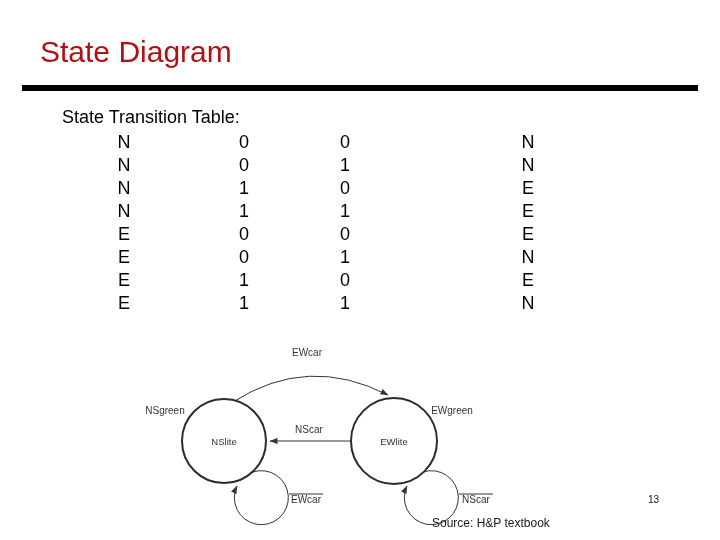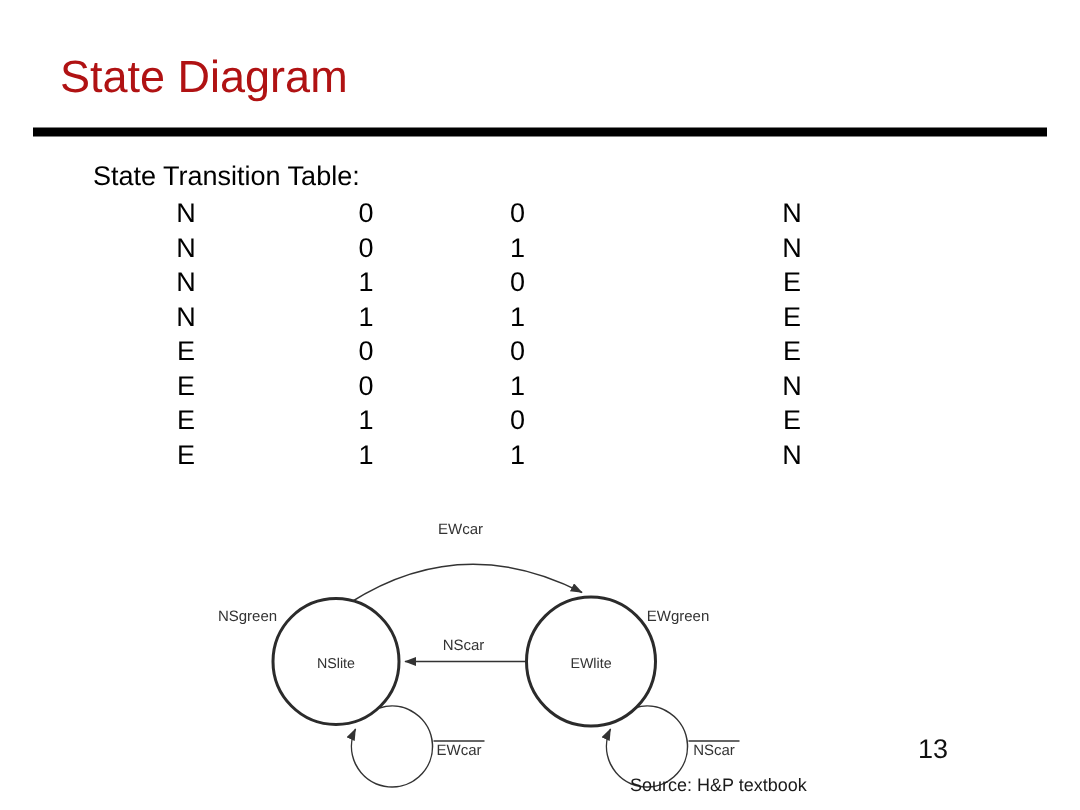--- a/index.html
+++ b/index.html
@@ -21,25 +21,25 @@
     font-size:18px; line-height:23px; color:#000;
   }
   .ttable { position:absolute; left:62px; top:131px; }
   .trow {
     display:grid; grid-template-columns:124px 116px 86px 280px;
     height:23px; font-size:18px; line-height:23px;
   }
   .trow span { display:block; text-align:center; white-space:nowrap; }
   .diagram-svg { position:absolute; left:0; top:0; }
   .page-number {
-    position:absolute; left:612px; top:492px;
-    font-size:18px; line-height:15px; color:#111;
+    position:absolute; left:648px; top:492px;
+    font-size:10px; line-height:15px; color:#111;
   }
   .source-note {
-    position:absolute; left:420px; top:516px;
+    position:absolute; left:432px; top:516px;
     font-size:12px; line-height:15px; color:#1a1a1a;
   }
 </style>
 </head>
 <body>
 
 <div class="slide">
 
   <div class="title">State Diagram</div>
   <div class="rule"></div>

